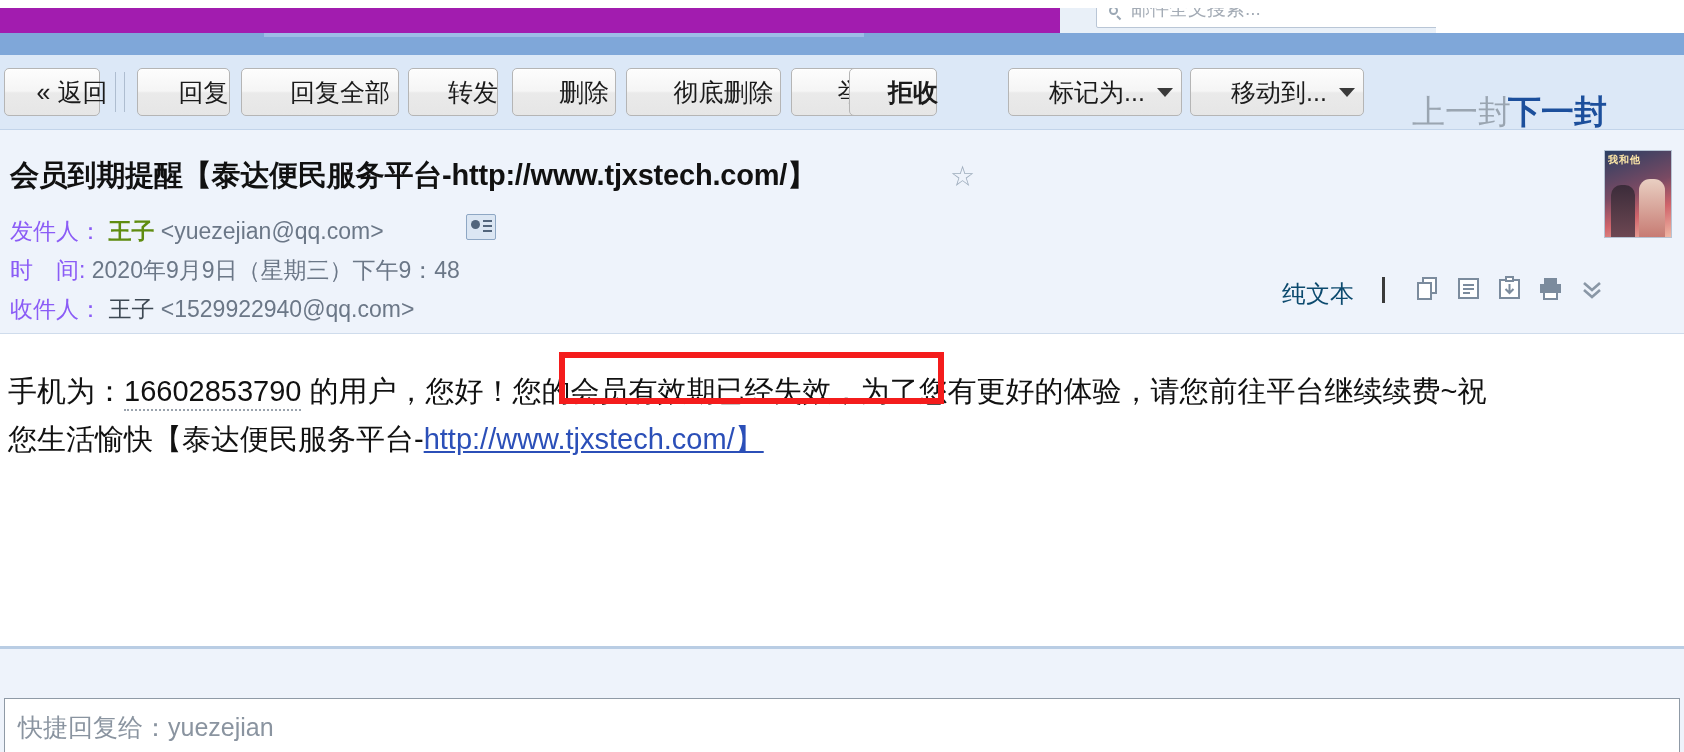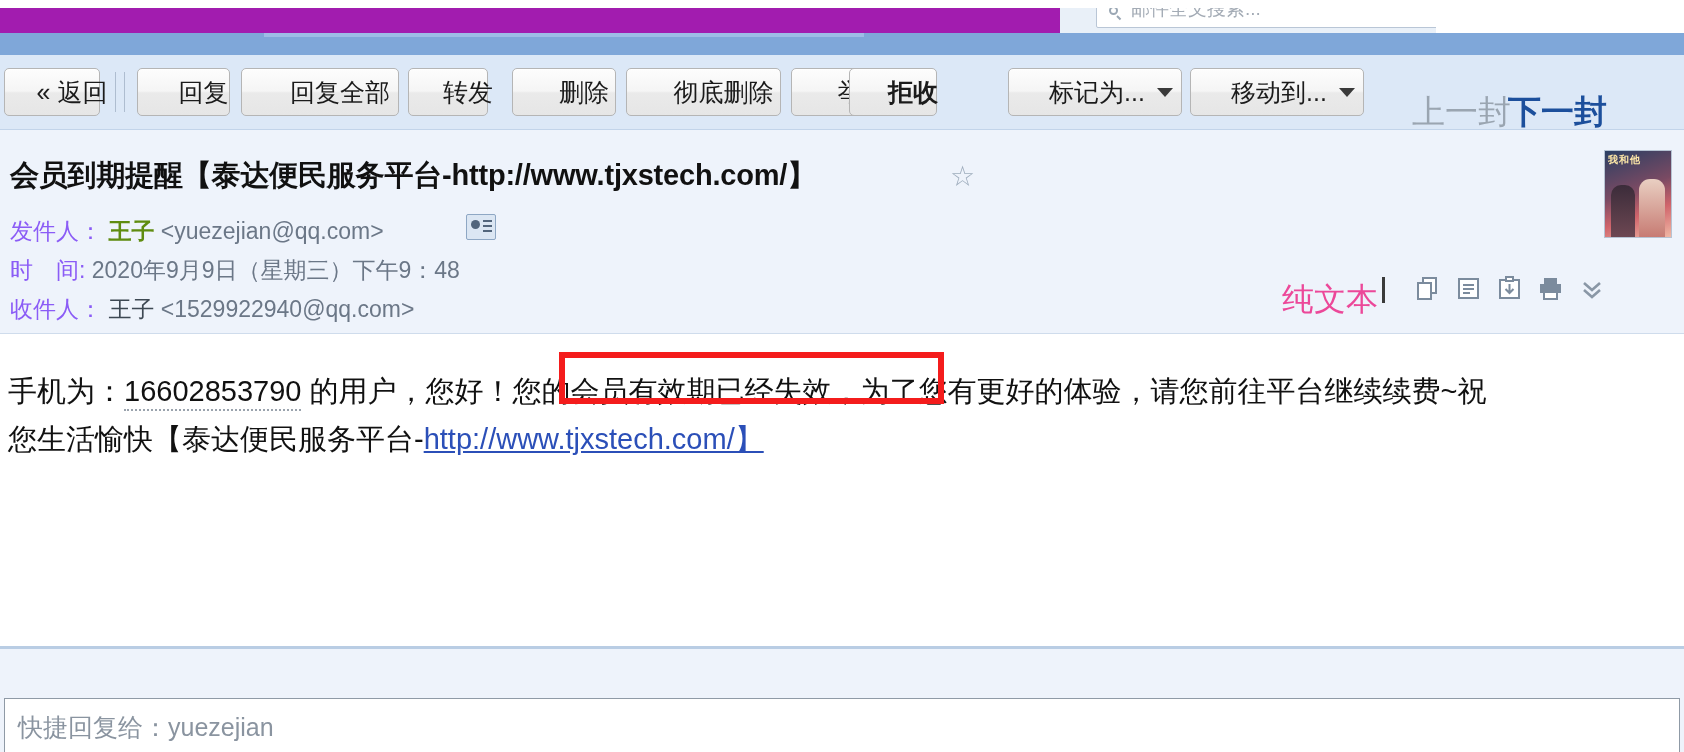--- a/index.html
+++ b/index.html
@@ -245,22 +245,22 @@
     left: 3px; top: 2px;
     font-size: 10px;
     color: #ffe9a8;
     letter-spacing: 1px;
   }
 
   
   .view-mode {
     position: absolute;
     left: 1282px; top: 278px;
-    font-size: 32px;
-    color: #ec4899;
+    font-size: 24px;
+    color: #0c4a6e;
     cursor: pointer;
     white-space: nowrap;
   }
   .tool-divider {
     position: absolute;
     left: 1382px; top: 277px;
     width: 3px; height: 26px;
     background: #3a3a3a;
   }
   .tool-icons {
@@ -364,21 +364,21 @@
     <div class="blueband-lite"></div>
   </div>
 
   <div class="toolbar">
     <div class="btn" id="btn-back" style="left:4px;width:96px;">« 返回</div>
     <div class="tb-sep" style="left:115px;"></div>
     <div class="tb-sep" style="left:124px;"></div>
 
     <div class="btn" style="left:137px;width:93px;">回复</div>
     <div class="btn" style="left:241px;width:158px;">回复全部</div>
-    <div class="btn" style="left:408px;width:80px;">转发</div>
+    <div class="btn" style="left:408px;width:90px;">转发</div>
     <div class="btn" style="left:512px;width:104px;">删除</div>
     <div class="btn" style="left:626px;width:155px;">彻底删除</div>
     <div class="btn" style="left:791px;width:103px;">举报</div>
     <div class="btn" style="left:849px;width:88px;font-weight:bold;">拒收</div>
 
     <div class="btn with-caret" style="left:1008px;width:174px;">
       <span>标记为...</span>
       <span class="caret"></span>
     </div>
     <div class="btn with-caret" style="left:1190px;width:174px;">

